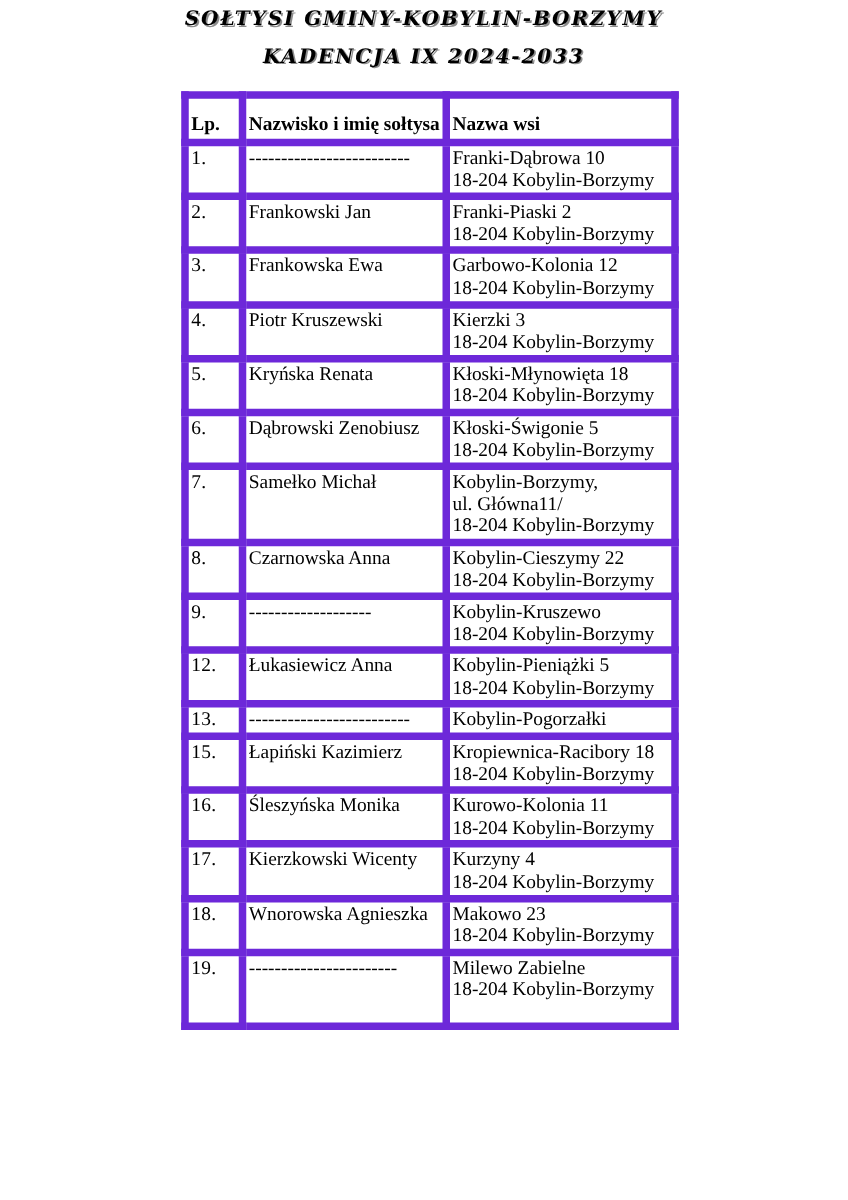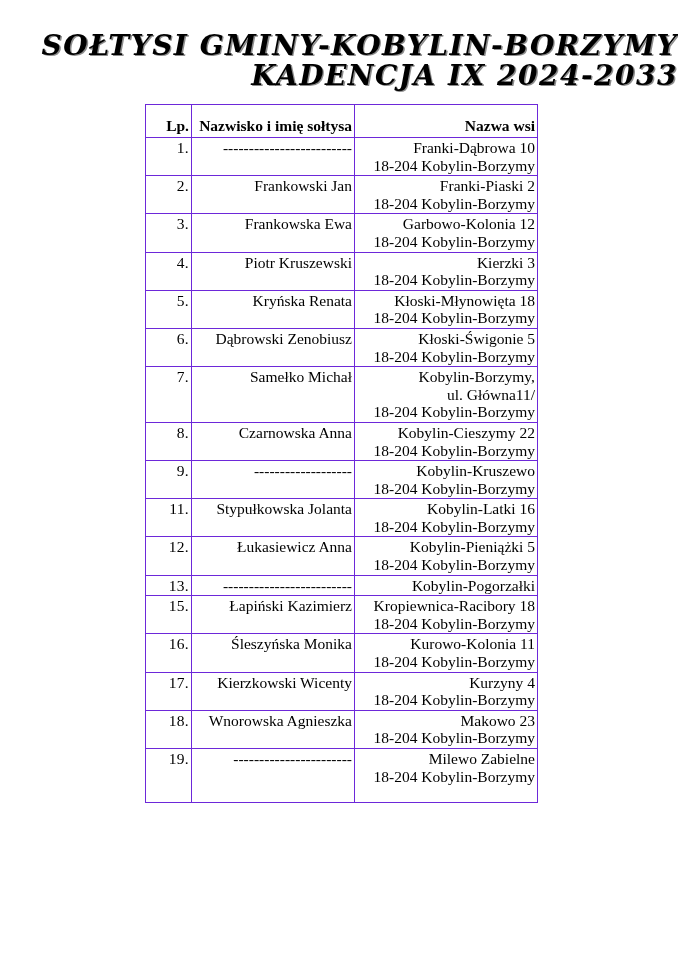--- a/index.html
+++ b/index.html
@@ -9,45 +9,44 @@
   }
   body {
     width: 678px;
     height: 960px;
     position: relative;
     font-family: "Liberation Serif", serif;
     color: #000000;
     overflow: hidden;
   }
   .doc-title {
-    padding-top: 31px;
-    text-align: right;
+    text-align: center;
     font-family: "DejaVu Serif", serif;
     font-weight: 700;
     font-style: italic;
-    font-size: 28px;
+    font-size: 16px;
     line-height: 30px;
     letter-spacing: 1.5px;
     color: #000000;
     text-shadow: 1.4px 1.4px 0 rgba(0,0,0,0.45);
   }
   table.soltysi-table {
     border-collapse: collapse;
     table-layout: fixed;
     width: 392px;
     margin: 13px 0 0 145px;
     font-size: 15.5px;
   }
   .soltysi-table col.c-lp      { width: 46px; }
   .soltysi-table col.c-name    { width: 163px; }
   .soltysi-table col.c-village { width: 183px; }
   .soltysi-table th,
   .soltysi-table td {
-    border: 1px solid #6d28d9;
-    text-align: right;
+    border: 6px solid #6d28d9;
+    text-align: left;
     overflow: hidden;
   }
   .soltysi-table th {
     font-weight: 700;
     vertical-align: bottom;
     padding: 12px 2px 2px 2px;
     line-height: 18px;
     font-size: 15.5px;
   }
   .soltysi-table td {
@@ -148,28 +147,20 @@
       </tr>
       <tr>
         <td class="col-lp">9.</td>
         <td class="col-name">-------------------</td>
         <td class="col-village">
           <div class="village-line">Kobylin-Kruszewo</div>
           <div class="village-line">18-204 Kobylin-Borzymy</div>
         </td>
       </tr>
       <tr>
-        <td class="col-lp">11.</td>
-        <td class="col-name">Stypułkowska Jolanta</td>
-        <td class="col-village">
-          <div class="village-line">Kobylin-Latki 16</div>
-          <div class="village-line">18-204 Kobylin-Borzymy</div>
-        </td>
-      </tr>
-      <tr>
         <td class="col-lp">12.</td>
         <td class="col-name">Łukasiewicz Anna</td>
         <td class="col-village">
           <div class="village-line">Kobylin-Pieniążki 5</div>
           <div class="village-line">18-204 Kobylin-Borzymy</div>
         </td>
       </tr>
       <tr>
         <td class="col-lp">13.</td>
         <td class="col-name">-------------------------</td>

